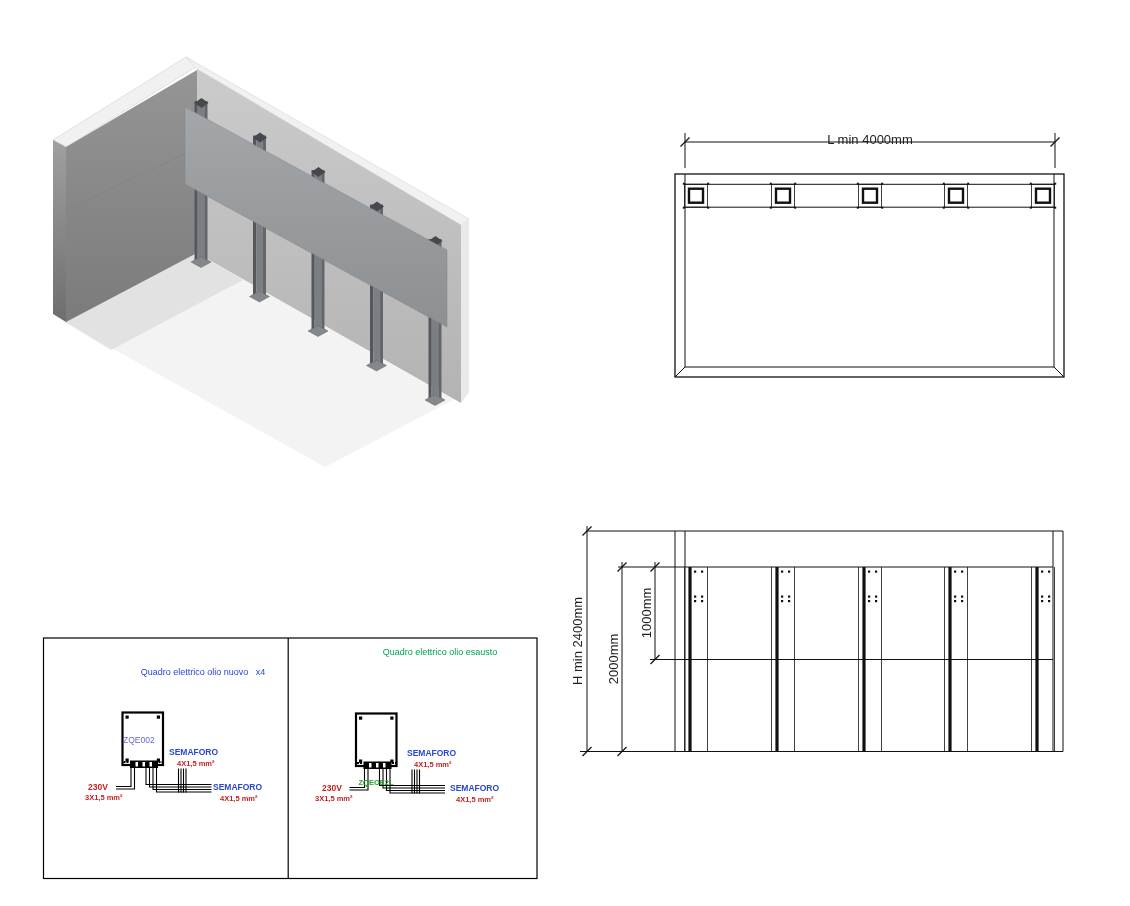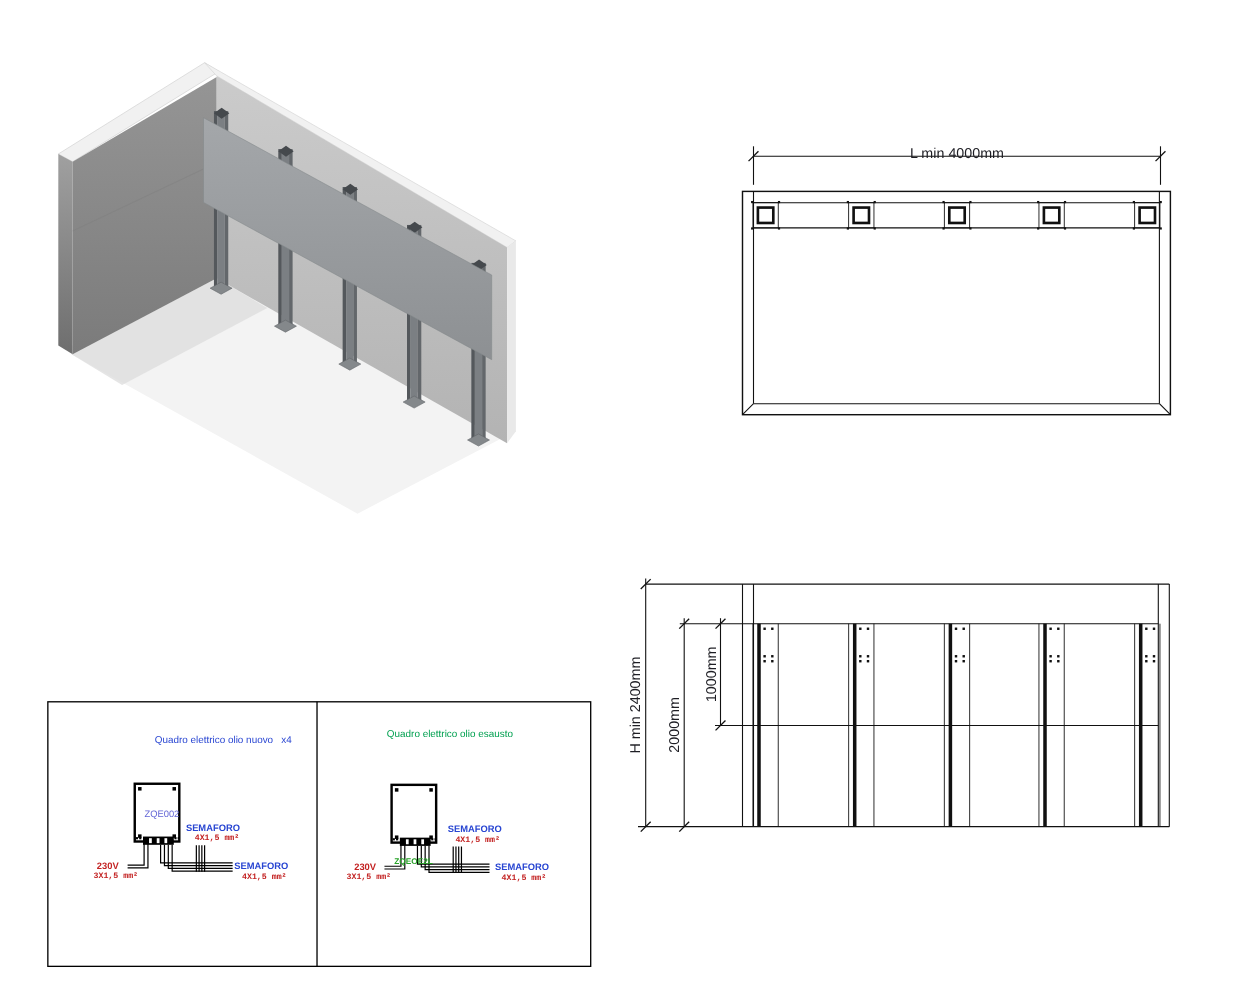--- a/index.html
+++ b/index.html
@@ -7,24 +7,24 @@
          font-family:"Liberation Sans", sans-serif;color:#1e1e24;}
   #linework{position:absolute;left:0;top:0;}
   .txt{position:absolute;line-height:1;white-space:nowrap;}
   .dim{font-size:13px;color:#1e1e24;}
   .dim-rot{transform:translate(-50%,-50%) rotate(-90deg);}
   .dim-center{transform:translate(-50%,-50%);margin-top:12px;}
   .cell-title{font-size:9px;white-space:pre;text-align:center;}
   .blue{color:#2946d2;}
   .green{color:#00a050;}
   .red{color:#c32222;}
-  .boxlabel-blue{color:#6467d6;font-size:8.5px;font-weight:500;text-align:right;}
+  .boxlabel-blue{color:#6467d6;font-size:8.5px;font-weight:500;text-align:left;}
   .boxlabel-green{color:#27a227;font-size:7.5px;font-weight:bold;text-align:center;}
   .wire-main{font-size:8.5px;font-weight:bold;}
-  .wire-spec{font-size:7.5px;font-weight:bold;font-family:Liberation Mono, monospace;}
+  .wire-spec{font-size:7.5px;font-weight:bold;}
   .ralign{text-align:left;}
 </style>
 </head>
 <body>
 
 <div id="sheet">
 
 <svg id="linework" width="1130" height="906" viewBox="0 0 1130 906">
   <defs>
     <linearGradient id="gradLeft" x1="0" y1="0" x2="0" y2="1">
@@ -216,21 +216,21 @@
 
   <div class="txt cell-title blue" style="left:43px;top:668px;width:240px;margin-left:40px;">Quadro elettrico olio nuovo   x4</div>
   <div class="txt boxlabel-blue" style="left:123px;top:736px;width:40px;">ZQE002</div>
   <div class="txt wire-main blue" style="left:169px;top:748px;">SEMAFORO</div>
   <div class="txt wire-spec red" style="left:177px;top:759.5px;">4X1,5 mm²</div>
   <div class="txt wire-main red ralign" style="left:88px;top:782.5px;width:26px;">230V</div>
   <div class="txt wire-spec red" style="left:85px;top:794px;">3X1,5 mm²</div>
   <div class="txt wire-main blue" style="left:213px;top:782.5px;">SEMAFORO</div>
   <div class="txt wire-spec red" style="left:220px;top:794.5px;">4X1,5 mm²</div>
 
-  <div class="txt cell-title green" style="left:289px;top:663px;width:240px;">Quadro elettrico olio esausto</div>
+  <div class="txt cell-title green" style="left:289px;top:648px;width:240px;padding-left:31px;">Quadro elettrico olio esausto</div>
   <div class="txt boxlabel-green" style="left:356px;top:737px;width:40px;margin-top:42px;">ZQEOE2L</div>
   <div class="txt wire-main blue" style="left:407px;top:749px;">SEMAFORO</div>
   <div class="txt wire-spec red" style="left:414px;top:760.5px;">4X1,5 mm²</div>
   <div class="txt wire-main red ralign" style="left:322px;top:783.5px;width:26px;">230V</div>
   <div class="txt wire-spec red" style="left:315px;top:795px;">3X1,5 mm²</div>
   <div class="txt wire-main blue" style="left:450px;top:783.5px;">SEMAFORO</div>
   <div class="txt wire-spec red" style="left:456px;top:795.5px;">4X1,5 mm²</div>
 
 </div>
 

